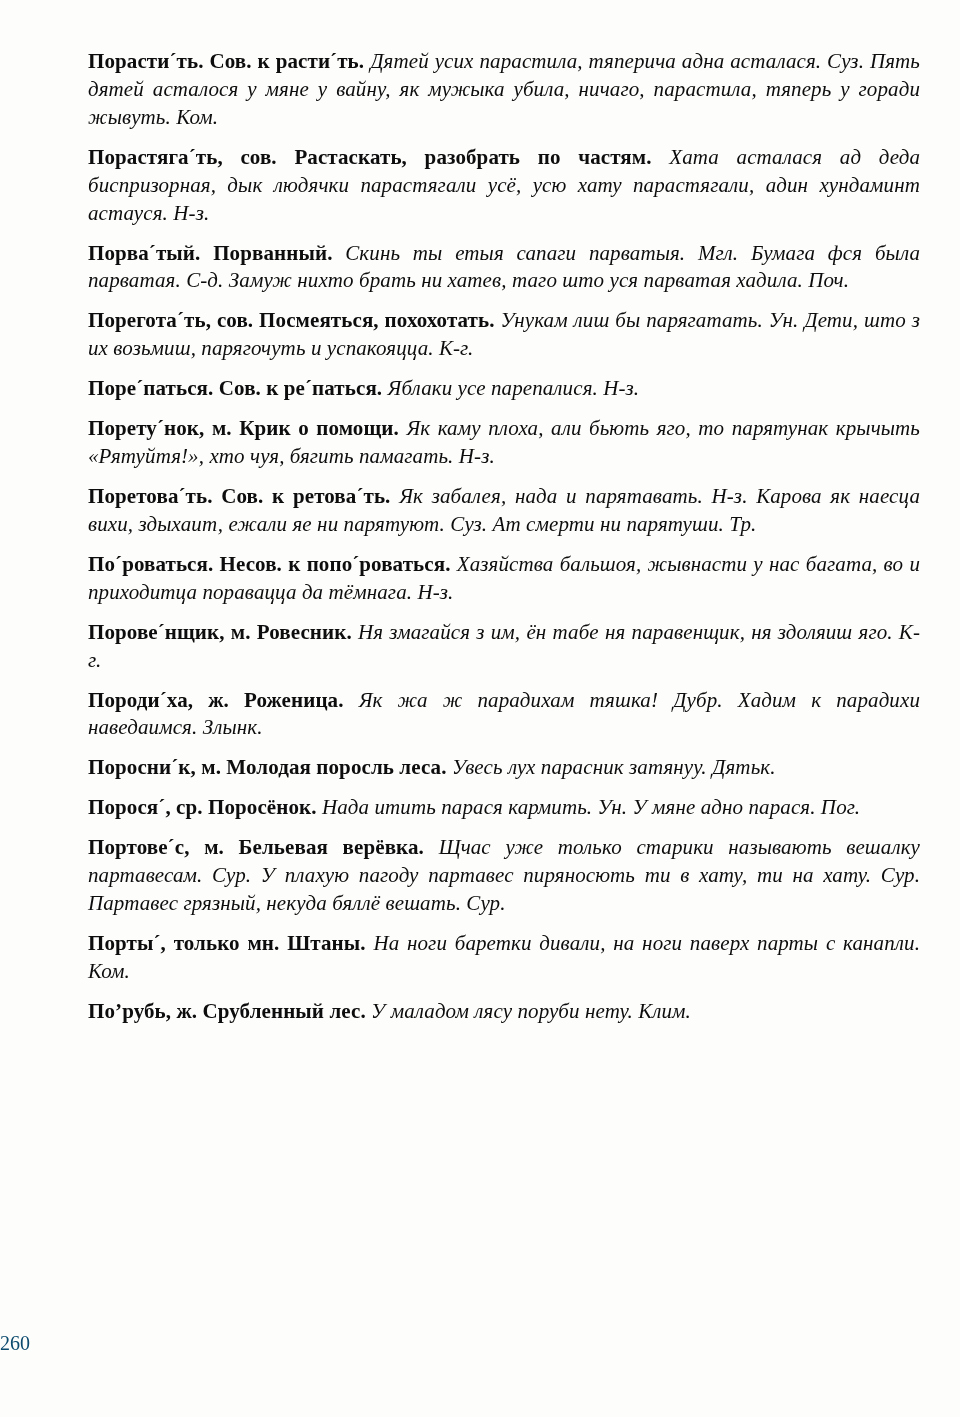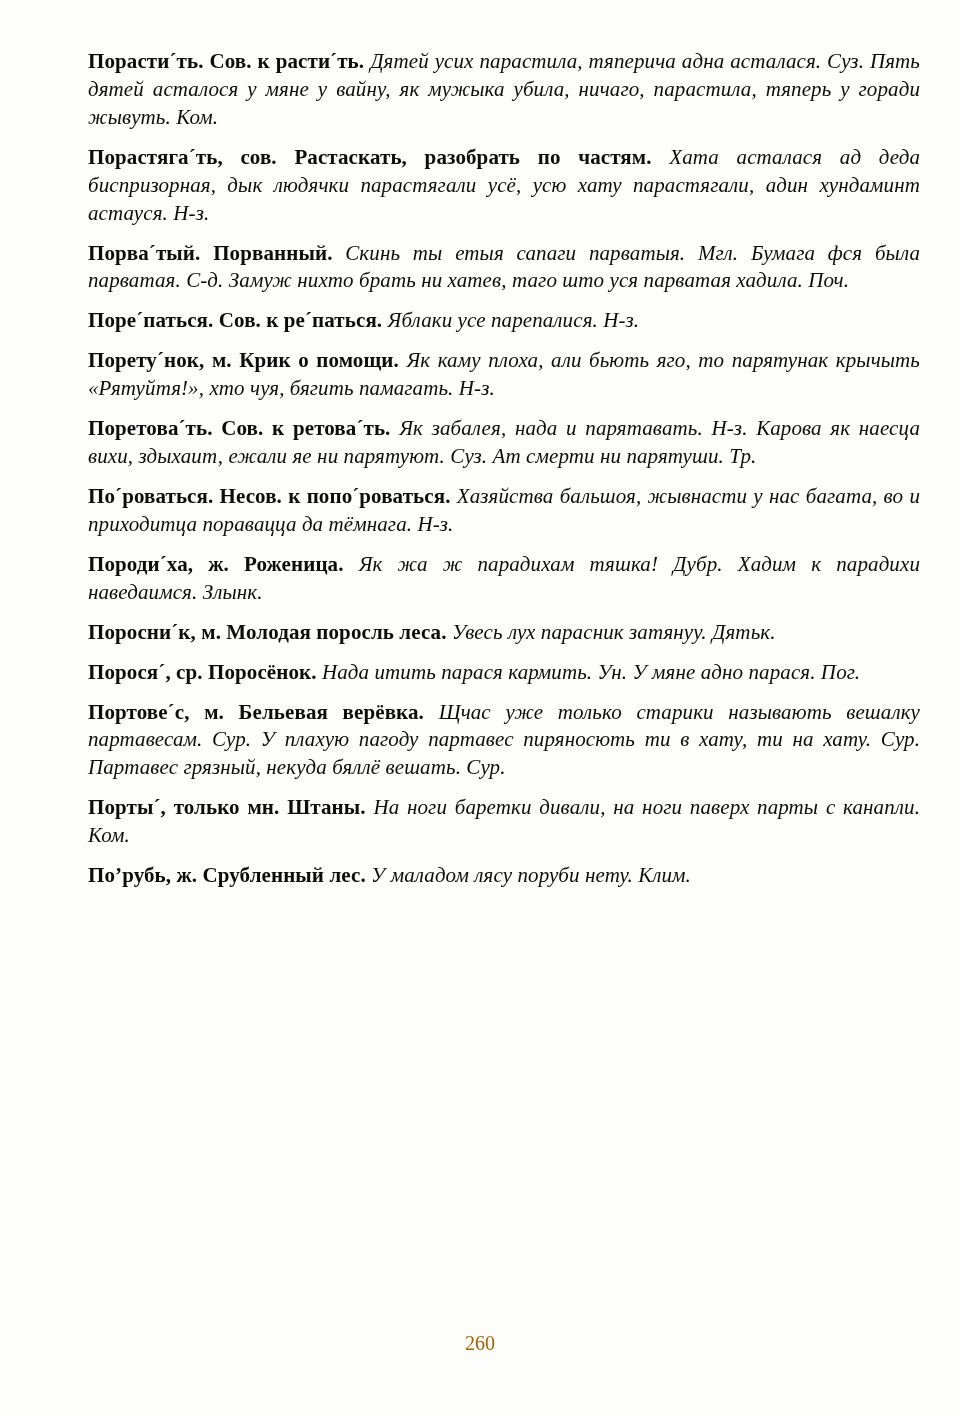--- a/index.html
+++ b/index.html
@@ -35,37 +35,39 @@
     font-weight: bold;
   }
   p.entry .italic {
     font-style: italic;
   }
   .page-footer {
     position: absolute;
     left: 0;
     bottom: 62px;
     width: 100%;
-    text-align: center;
+    text-align: left;
     font-size: 20px;
-    color: #a16207;
+    color: #0c4a6e;
   }
 </style>
 </head>
 <body>
 
 <div class="scan-page">
   <div class="text-block" id="entries">
       <p class="entry"><span class="bold">Порасти´ть. Сов. к расти´ть. </span><span class="italic">Дятей усих парастила, тяперича адна асталася. Суз. Пять дятей асталося у мяне у вайну, як мужыка убила, ничаго, парастила, тяперь у горади жывуть. Ком.</span></p>
       <p class="entry"><span class="bold">Порастяга´ть, сов. Растаскать, разобрать по частям. </span><span class="italic">Хата асталася ад деда биспризорная, дык людячки парастягали усё, усю хату парастягали, адин хундаминт астауся. Н-з.</span></p>
       <p class="entry"><span class="bold">Порва´тый. Порванный. </span><span class="italic">Скинь ты етыя сапаги парватыя. Мгл. Бумага фся была парватая. С-д. Замуж нихто брать ни хатев, таго што уся парватая хадила. Поч.</span></p>
+      <p class="entry"><span class="bold">Порегота´ть, сов. Посмеяться, похохотать. </span><span class="italic">Унукам лиш бы парягатать. Ун. Дети, што з их возьмиш, парягочуть и успакояцца. К-г.</span></p>
       <p class="entry"><span class="bold">Поре´паться. Сов. к ре´паться. </span><span class="italic">Яблаки усе парепалися. Н-з.</span></p>
       <p class="entry"><span class="bold">Порету´нок, м. Крик о помощи. </span><span class="italic">Як каму плоха, али бьють яго, то парятунак крычыть «Рятуйтя!», хто чуя, бягить памагать. Н-з.</span></p>
       <p class="entry"><span class="bold">Поретова´ть. Сов. к ретова´ть. </span><span class="italic">Як забалея, нада и парятавать. Н-з. Карова як наесца вихи, здыхаит, ежали яе ни парятуют. Суз. Ат смерти ни парятуши. Тр.</span></p>
       <p class="entry"><span class="bold">По´роваться. Несов. к попо´роваться. </span><span class="italic">Хазяйства бальшоя, жывнасти у нас багата, во и приходитца поравацца да тёмнага. Н-з.</span></p>
+      <p class="entry"><span class="bold">Порове´нщик, м. Ровесник. </span><span class="italic">Ня змагайся з им, ён табе ня паравенщик, ня здоляиш яго. К-г.</span></p>
       <p class="entry"><span class="bold">Породи´ха, ж. Роженица. </span><span class="italic">Як жа ж парадихам тяшка! Дубр. Хадим к парадихи наведаимся. Злынк.</span></p>
       <p class="entry"><span class="bold">Поросни´к, м. Молодая поросль леса. </span><span class="italic">Увесь лух парасник затянуу. Дятьк.</span></p>
       <p class="entry"><span class="bold">Порося´, ср. Поросёнок. </span><span class="italic">Нада итить парася кармить. Ун. У мяне адно парася. Пог.</span></p>
       <p class="entry"><span class="bold">Портове´с, м. Бельевая верёвка. </span><span class="italic">Щчас уже только старики называють вешалку партавесам. Сур. У плахую пагоду партавес пиряносють ти в хату, ти на хату. Сур. Партавес грязный, некуда бяллё вешать. Сур.</span></p>
       <p class="entry"><span class="bold">Порты´, только мн. Штаны. </span><span class="italic">На ноги баретки дивали, на ноги паверх парты с канапли. Ком.</span></p>
       <p class="entry"><span class="bold">По’рубь, ж. Срубленный лес. </span><span class="italic">У маладом лясу поруби нету. Клим.</span></p>
     </div>
   <div class="page-footer">260</div>
 </div>
 

